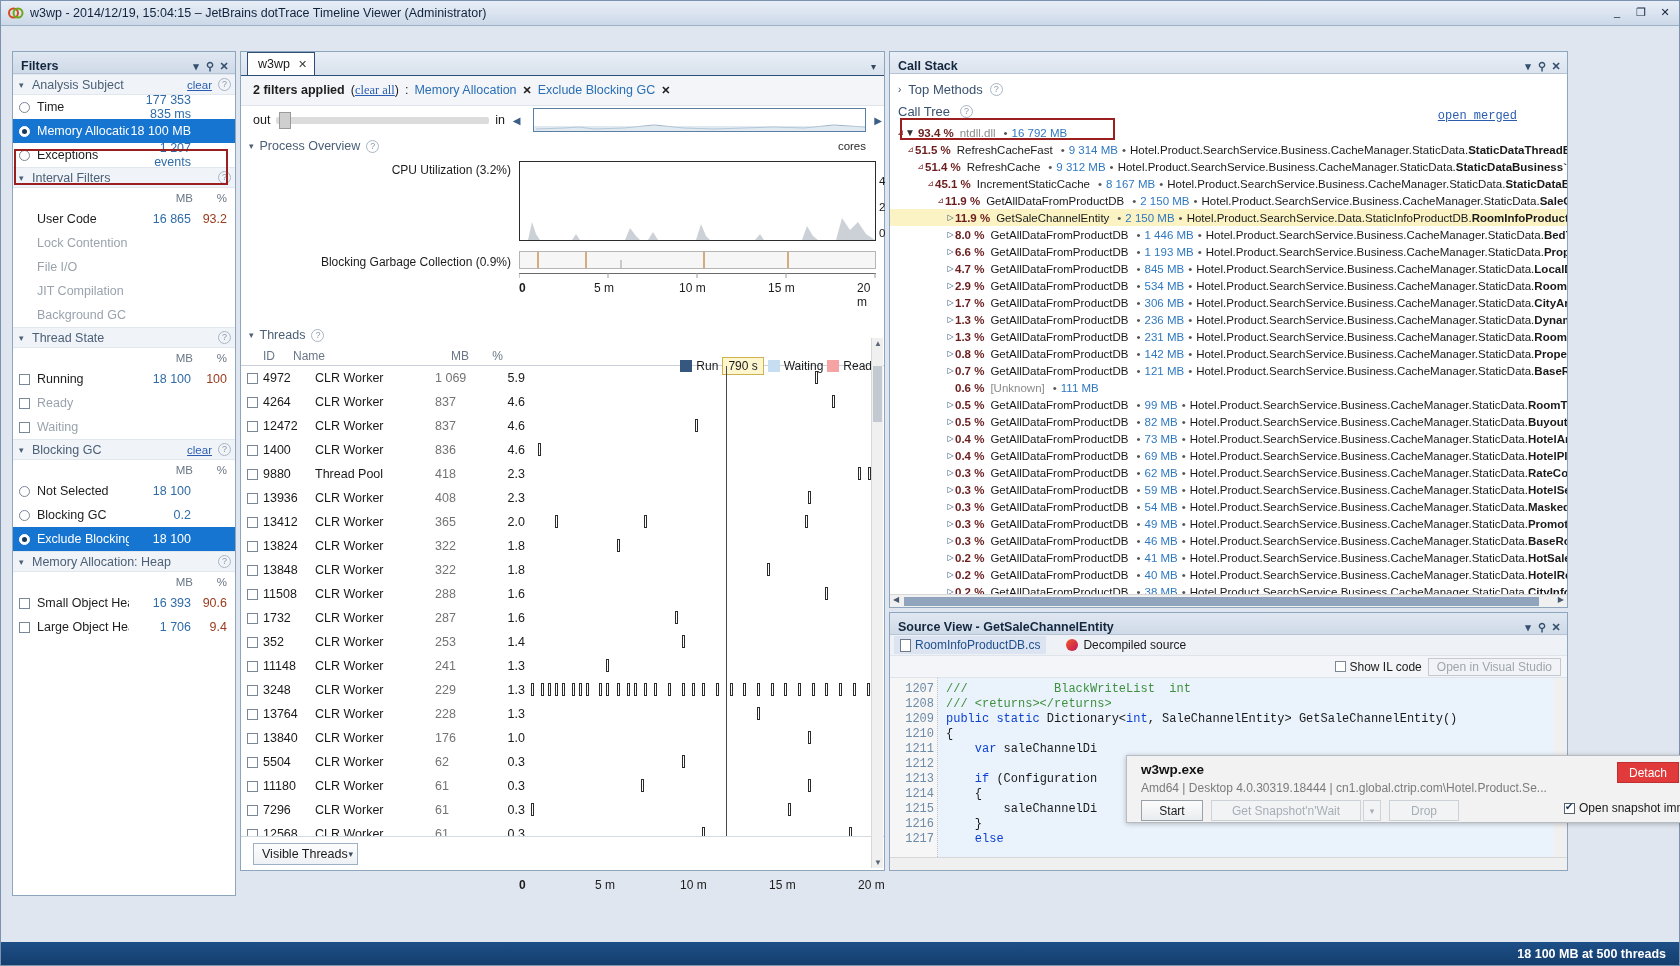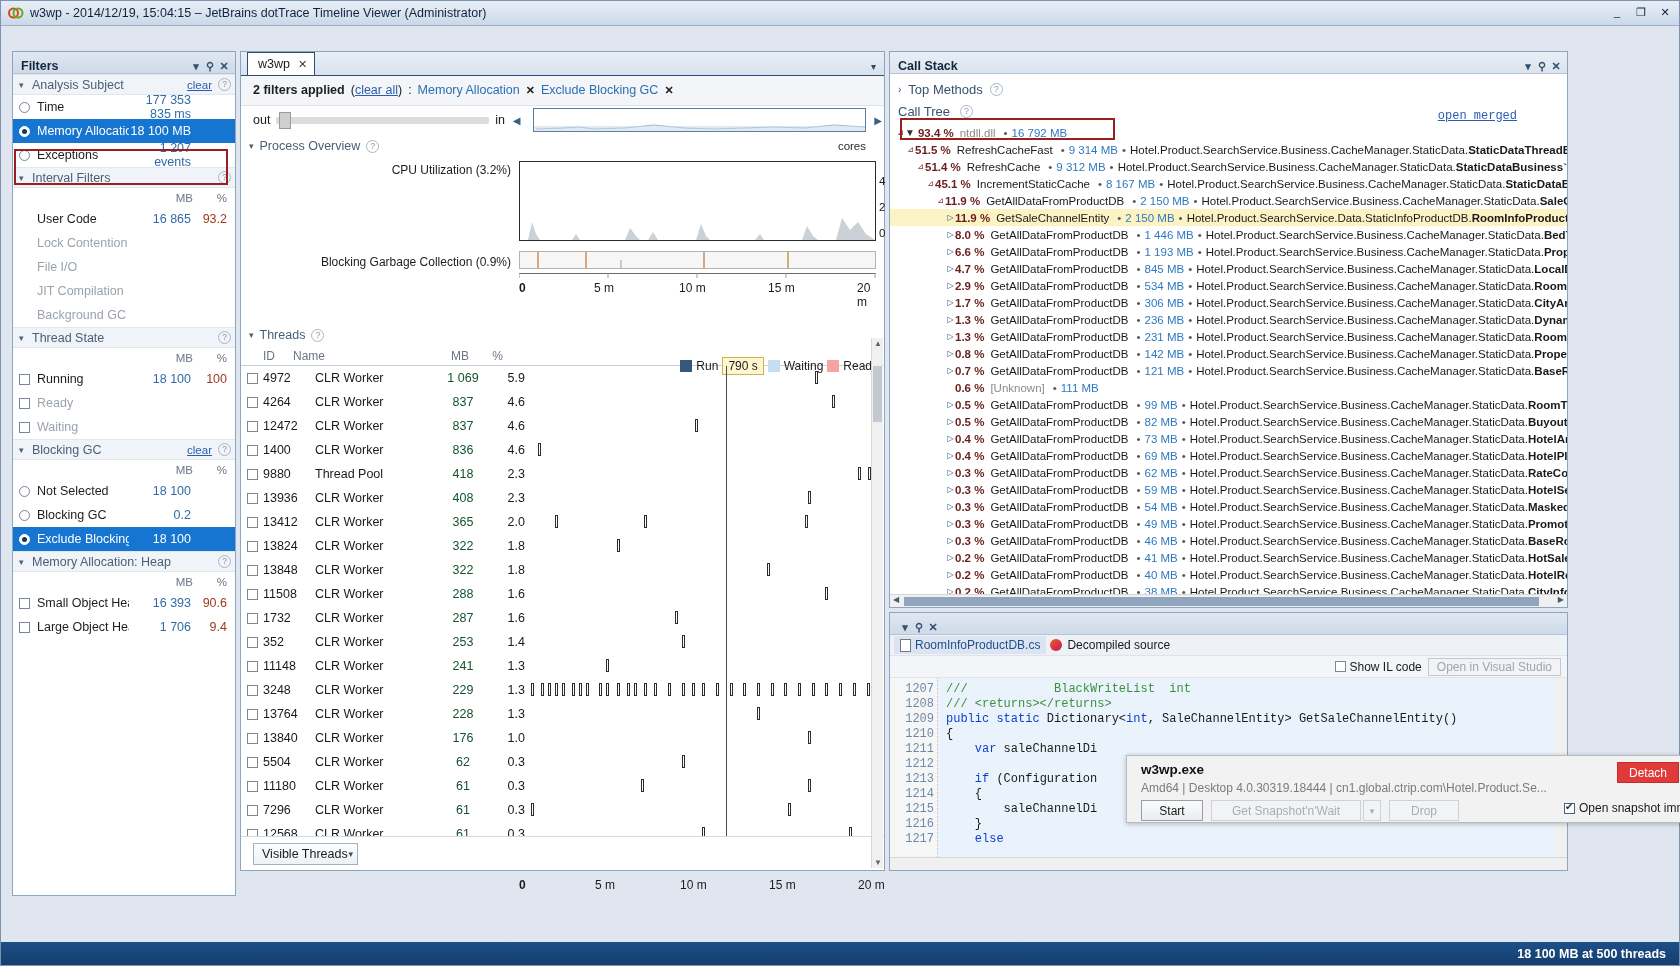--- a/index.html
+++ b/index.html
@@ -109,21 +109,21 @@
   }
   .tab .x{color:#3a3a3a; font-size:11px;}
   .tabstrip .spacer{flex:1;}
   .tabstrip .caret{padding:0 8px 3px 0;color:#33475f;font-size:10px;}
 
   .filterbar{
     height:30px; background:#f3f5f8; border-bottom:1px solid #dfe4ea;
     display:flex; align-items:center; padding-left:12px; font-size:12.5px; gap:6px; color:#1e1e1e;
   }
   .filterbar b{font-weight:bold;}
-  .filterbar .clearall{color:#2a5db0; text-decoration:underline; cursor:pointer;}
+  .filterbar .clearall{color:#2a5db0; text-decoration:underline; cursor:pointer;font-family:Liberation Serif, serif;}
   .filterbar .chip{color:#2a6fb5;}
   .filterbar .chipx{color:#222; font-weight:bold; font-size:11px; cursor:pointer;}
 
   .zoomrow{ height:30px; display:flex; align-items:center; padding-left:12px; gap:6px; font-size:12.5px;}
   .slider-track{ height:7px; width:227px; background:#dcdcdc; border-radius:2px; position:relative;}
   .slider-thumb{ position:absolute; left:3px; top:-5px; width:12px; height:17px; background:#cfcfcf; border:1px solid #9a9a9a;}
   .minimap{
     width:356px; height:24px; border:1px solid #5b7ea5; background:#fff;
     margin-left:4px; position:relative; overflow:hidden;
   }
@@ -148,21 +148,21 @@
   .thead-name{width:120px;}
   .thead-mb{width:56px; text-align:right;}
   .thead-pc{width:40px; text-align:right; padding-right:6px;}
   .thead-rest{flex:1; position:relative;}
 
   .trow{ display:flex; align-items:center; height:24px; font-size:12.5px;}
   .trow.hl{ background:#fcf3c4; border-top:1px solid #e4cf63; border-bottom:1px solid #e4cf63;}
   .trow .cb{ width:11px;height:11px;border:1px solid #7a8796;background:#fff; margin-left:6px; margin-right:5px; flex:0 0 auto;}
   .trow .id{ width:52px; }
   .trow .nm{ width:120px; }
-  .trow .mb{ width:56px; text-align:center; color:#14532d;}
+  .trow .mb{ width:56px; text-align:left; color:#737373;}
   .trow .pc{ width:40px; text-align:right; padding-right:6px;}
   .trow .lane{ flex:1; position:relative; height:24px;}
   .tick{ position:absolute; top:5px; width:3px; height:13px; border:1px solid #2b2b2b; background:#fff;}
 
   .legend{ position:absolute; right:6px; top:1px; display:flex; align-items:center; gap:4px; font-size:12px; color:#1c1c1c;}
   .sw{ width:12px; height:12px; }
   .badge790{
     border:1px solid #cdb34f; background:#fdf6cf; padding:1px 5px; font-size:12px; color:#1c1c1c;
   }
   .cursorline{ position:absolute; top:0; bottom:0; width:1px; background:#4a4a4a;}
@@ -218,21 +218,21 @@
   .cs-hscroll .thumb{ position:absolute; left:14px; top:2px; width:635px; height:9px; background:#90a4bd;}
   .cs-hscroll .la{position:absolute; left:3px; top:0; font-size:8px; color:#4a5a70;}
   .cs-hscroll .ra{position:absolute; right:3px; top:0; font-size:8px; color:#4a5a70;}
 
   
   .srcview{
     position:absolute; left:889px; top:612px; width:679px; height:259px;
     background:#fff; border:1px solid #8ea5be; display:flex; flex-direction:column;
   }
   .srcview .panel-header{ background:linear-gradient(to bottom,#dfe7f1,#cfdae8);}
-  .src-tabs{ height:21px; display:flex; align-items:center; background:#eef1f6; border-bottom:1px solid #dfe4ea; padding-left:4px; gap:0;}
+  .src-tabs{ height:21px; display:flex; align-items:center; background:#eef1f6; border-bottom:1px solid #dfe4ea; padding-left:4px; gap:16px;}
   .src-tab{ display:flex; align-items:center; gap:4px; padding:2px 6px; font-size:12px; background:#dbe4f0; }
   .src-tab .fname{color:#1f4f8c;}
   .src-tab2{ display:flex; align-items:center; gap:5px; font-size:12px; padding-left:4px;}
   .doc-ico{ width:11px; height:13px; border:1px solid #6d7a88; background:#fff; position:relative;}
   .dt-ico{ width:12px; height:12px; border-radius:50%; background:linear-gradient(135deg,#f05a28,#c2185b); }
   .src-toolbar{
     height:22px; display:flex; align-items:center; justify-content:flex-end; gap:6px; padding-right:6px;
     background:#f3f5f8; border-bottom:1px solid #dfe4ea; font-size:12px;
   }
   .src-toolbar .chk{ display:flex; align-items:center; gap:4px;}
@@ -1124,20 +1124,21 @@
     <div class="cs-hscroll">
       <span class="la">◀</span>
       <span class="thumb"></span>
       <span class="ra">▶</span>
     </div>
   </div>
   <div class="cs-redbox"></div>
 
   <div class="srcview">
     <div class="panel-header">
+      <span class="hdr-title">Source View - GetSaleChannelEntity</span>
       <span class="hdr-ctl">▾</span>
       <span class="hdr-ctl">⚲</span>
       <span class="hdr-ctl">✕</span>
     </div>
     <div class="src-tabs">
       <span class="src-tab">
         <span class="doc-ico"></span>
         <span class="fname">RoomInfoProductDB.cs</span>
       </span>
       <span class="src-tab2">

